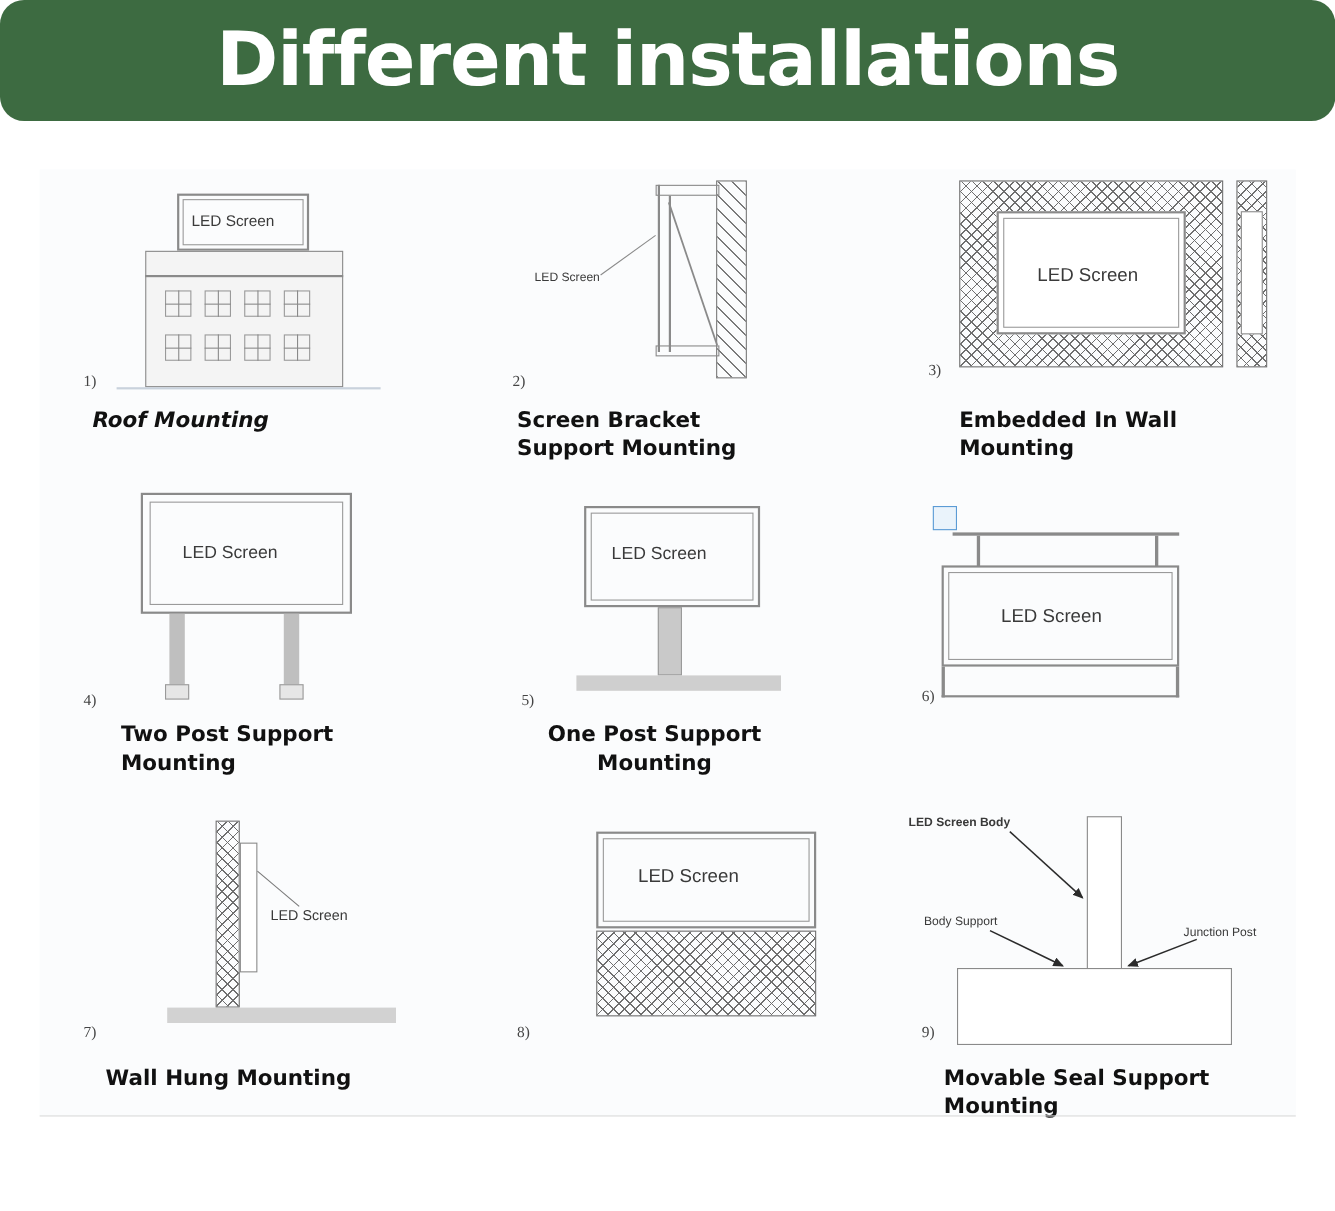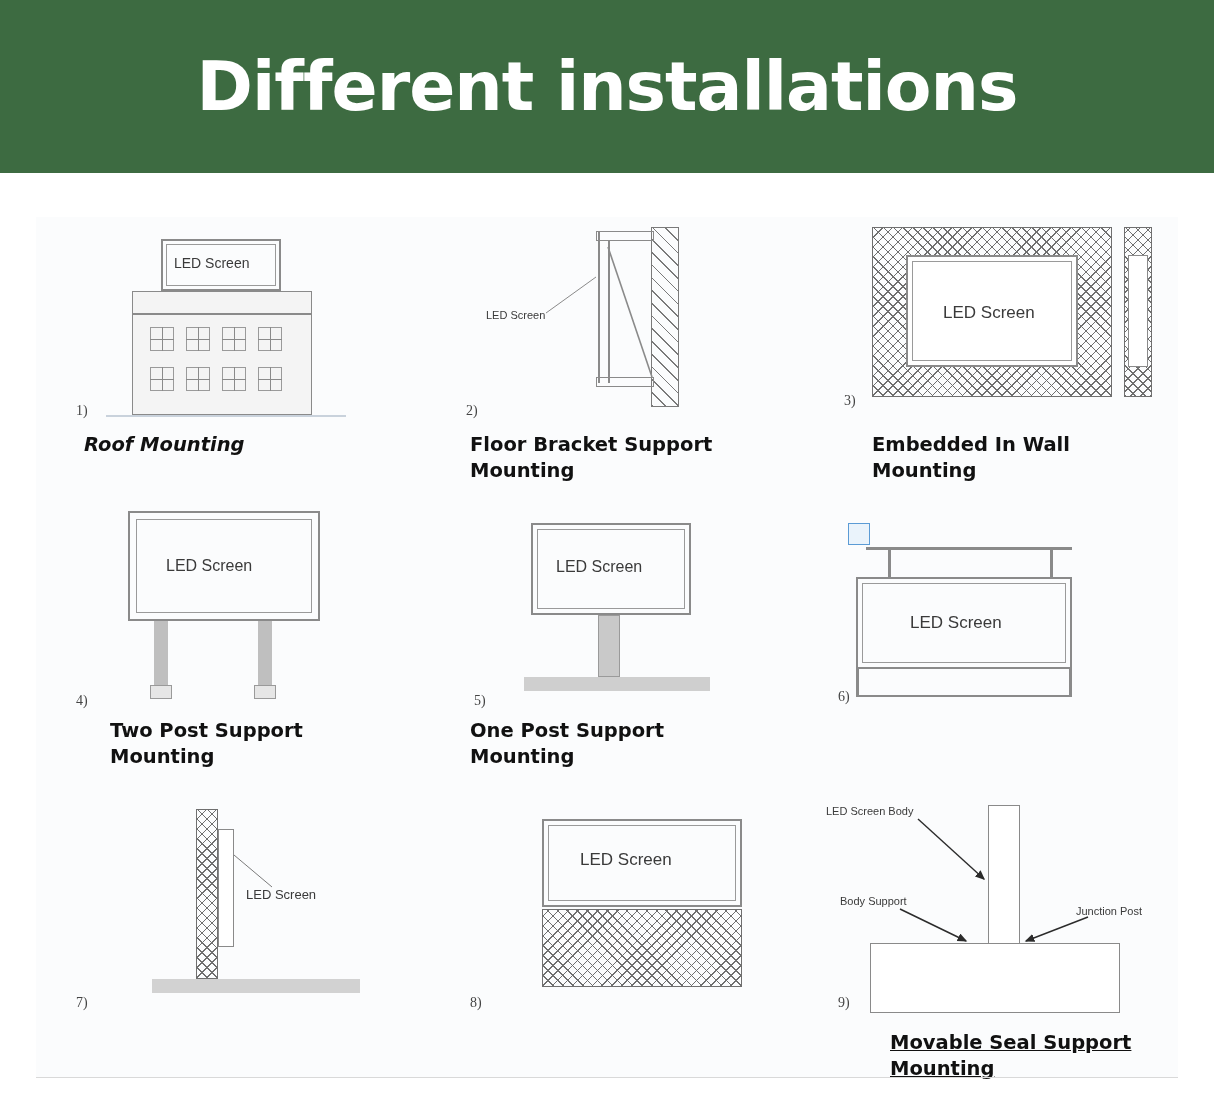--- a/index.html
+++ b/index.html
@@ -10,26 +10,27 @@
     width: 1214px;
     height: 1101px;
     background: #ffffff;
     font-family: "Liberation Sans", sans-serif;
     overflow: hidden;
   }
 
   
   .header-bar {
     width: 1214px;
-    height: 173px;
+    height: 110px;
     background: #3d6b41;
     display: flex;
     align-items: center;
     justify-content: center;
     box-sizing: border-box;
+    border-radius: 22px;
   }
   .header-title {
     color: #ffffff;
     font-size: 68px;
     font-weight: bold;
     letter-spacing: -1px;
     line-height: 1;
     text-align: center;
     font-family: "DejaVu Sans", sans-serif;
   }
@@ -199,21 +200,21 @@
         <div class="ln" style="left:142px; top:14px; width:2px; height:152px;"></div>
         <div class="ln" style="left:152px; top:24px; width:1.5px; height:142px;"></div>
         <div class="box" style="left:140px; top:160px; width:58px; height:10px;"></div>
         <svg class="arrow-svg" style="left:0; top:0; width:350px; height:215px;">
           <line x1="152" y1="30" x2="196" y2="160" stroke="#8a8a8a" stroke-width="1.6"></line>
           <line x1="90" y1="96" x2="140" y2="60" stroke="#8a8a8a" stroke-width="1"></line>
         </svg>
         <div class="lbl-sm" style="left:30px; top:92px;">LED Screen</div>
         <div class="index-num" style="left:10px; top:186px;">2)</div>
       </div>
-      <div class="caption" style="margin-left:14px; max-width:250px;">Floor Bracket Support Mounting</div>
+      <div class="caption" style="margin-left:14px; max-width:250px;">Screen Bracket Support Mounting</div>
     </div>
 
     <div class="cell" style="left:790px; top:0px; width:350px; height:260px;">
       <div class="fig" style="height:215px;">
         <div class="hatch-x" style="left:46px; top:10px; width:240px; height:170px;"></div>
         <div class="box" style="left:80px; top:38px; width:172px; height:112px; background:#ffffff; border-width:2px;"></div>
         <div class="box-thin" style="left:86px; top:44px; width:160px; height:100px;"></div>
         <div class="lbl" style="left:117px; top:86px; font-size:17px;">LED Screen</div>
         <div class="hatch-x" style="left:298px; top:10px; width:28px; height:170px;"></div>
         <div class="box" style="left:302px; top:38px; width:20px; height:112px; background:#ffffff;"></div>
@@ -238,21 +239,21 @@
 
     <div class="cell" style="left:420px; top:286px; width:350px; height:270px;">
       <div class="fig" style="height:215px;">
         <div class="box" style="left:75px; top:20px; width:160px; height:92px; border-width:2px;"></div>
         <div class="box-thin" style="left:81px; top:26px; width:148px; height:80px;"></div>
         <div class="lbl" style="left:100px; top:55px; font-size:16px;">LED Screen</div>
         <div class="fill-gray" style="left:142px; top:112px; width:22px; height:62px; background:#c9c9c9; border:1px solid #9a9a9a;"></div>
         <div class="fill-gray" style="left:68px; top:174px; width:186px; height:14px; background:#cfcfcf;"></div>
         <div class="index-num" style="left:18px; top:190px;">5)</div>
       </div>
-      <div class="caption" style="margin-left:14px; max-width:250px;">One Post Support Mounting</div>
+      <div class="caption" style="margin-left:14px; max-width:250px;text-align:center;">One Post Support Mounting</div>
     </div>
 
     <div class="cell" style="left:790px; top:286px; width:350px; height:270px;">
       <div class="fig" style="height:215px;">
         <div class="box-thin" style="left:22px; top:20px; width:22px; height:22px; border:1.5px solid #5b9bd5; background:#eaf3fb;"></div>
         <div class="ln" style="left:40px; top:44px; width:206px; height:3px; background:#8a8a8a;"></div>
         <div class="ln" style="left:62px; top:47px; width:3px; height:28px;"></div>
         <div class="ln" style="left:224px; top:47px; width:3px; height:28px;"></div>
         <div class="box" style="left:30px; top:74px; width:216px; height:92px; border-width:2px;"></div>
         <div class="box-thin" style="left:36px; top:80px; width:204px; height:80px;"></div>
@@ -268,49 +269,50 @@
       <div class="fig" style="height:235px;">
         <div class="hatch-x" style="left:130px; top:14px; width:22px; height:170px;"></div>
         <div class="box" style="left:152px; top:34px; width:16px; height:118px; background:#ffffff;"></div>
         <svg class="arrow-svg" style="left:0; top:0; width:330px; height:235px;">
           <line x1="168" y1="60" x2="206" y2="92" stroke="#7a7a7a" stroke-width="1"></line>
         </svg>
         <div class="lbl-sm" style="left:180px; top:92px; font-size:13px;">LED Screen</div>
         <div class="fill-gray" style="left:86px; top:184px; width:208px; height:14px; background:#d2d2d2;"></div>
         <div class="index-num" style="left:10px; top:200px;">7)</div>
       </div>
+      <div class="caption" style="margin-left:30px; max-width:280px;">Wall Hung Mounting</div>
     </div>
 
     <div class="cell" style="left:420px; top:578px; width:350px; height:280px;">
       <div class="fig" style="height:235px;">
         <div class="box" style="left:86px; top:24px; width:200px; height:88px; border-width:2px;"></div>
         <div class="box-thin" style="left:92px; top:30px; width:188px; height:76px;"></div>
         <div class="lbl" style="left:124px; top:55px; font-size:17px;">LED Screen</div>
         <div class="hatch-x" style="left:86px; top:114px; width:200px; height:78px;"></div>
         <div class="index-num" style="left:14px; top:200px;">8)</div>
       </div>
     </div>
 
     <div class="cell" style="left:790px; top:578px; width:350px; height:280px;">
       <div class="fig" style="height:235px;">
         <div class="box" style="left:162px; top:10px; width:32px; height:140px; background:#ffffff;"></div>
         <div class="box" style="left:44px; top:148px; width:250px; height:70px; background:#ffffff;"></div>
-        <div class="lbl-sm" style="left:0px; top:10px;">LED Screen Body</div>
+        <div class="lbl-sm" style="left:0px; top:10px;font-weight:bold;">LED Screen Body</div>
         <div class="lbl-sm" style="left:14px; top:100px;">Body Support</div>
         <div class="lbl-sm" style="left:250px; top:110px;">Junction Post</div>
         <svg class="arrow-svg" style="left:0; top:0; width:350px; height:235px;">
           <defs>
             <marker id="ah" markerWidth="8" markerHeight="8" refX="6" refY="3" orient="auto">
               <path d="M0,0 L7,3 L0,6 z" fill="#2b2b2b"></path>
             </marker>
           </defs>
           <line x1="92" y1="24" x2="158" y2="84" stroke="#2b2b2b" stroke-width="1.4" marker-end="url(#ah)"></line>
           <line x1="74" y1="114" x2="140" y2="146" stroke="#2b2b2b" stroke-width="1.4" marker-end="url(#ah)"></line>
           <line x1="262" y1="122" x2="200" y2="146" stroke="#2b2b2b" stroke-width="1.4" marker-end="url(#ah)"></line>
         </svg>
         <div class="index-num" style="left:12px; top:200px;">9)</div>
       </div>
-      <div class="caption" style="margin-left:64px; max-width:280px;text-decoration:underline;">Movable Seal Support Mounting</div>
+      <div class="caption" style="margin-left:32px; max-width:280px;">Movable Seal Support Mounting</div>
     </div>
 
   </div>
   <div class="footer-rule"></div>
 </div>
 
 </body></html>

